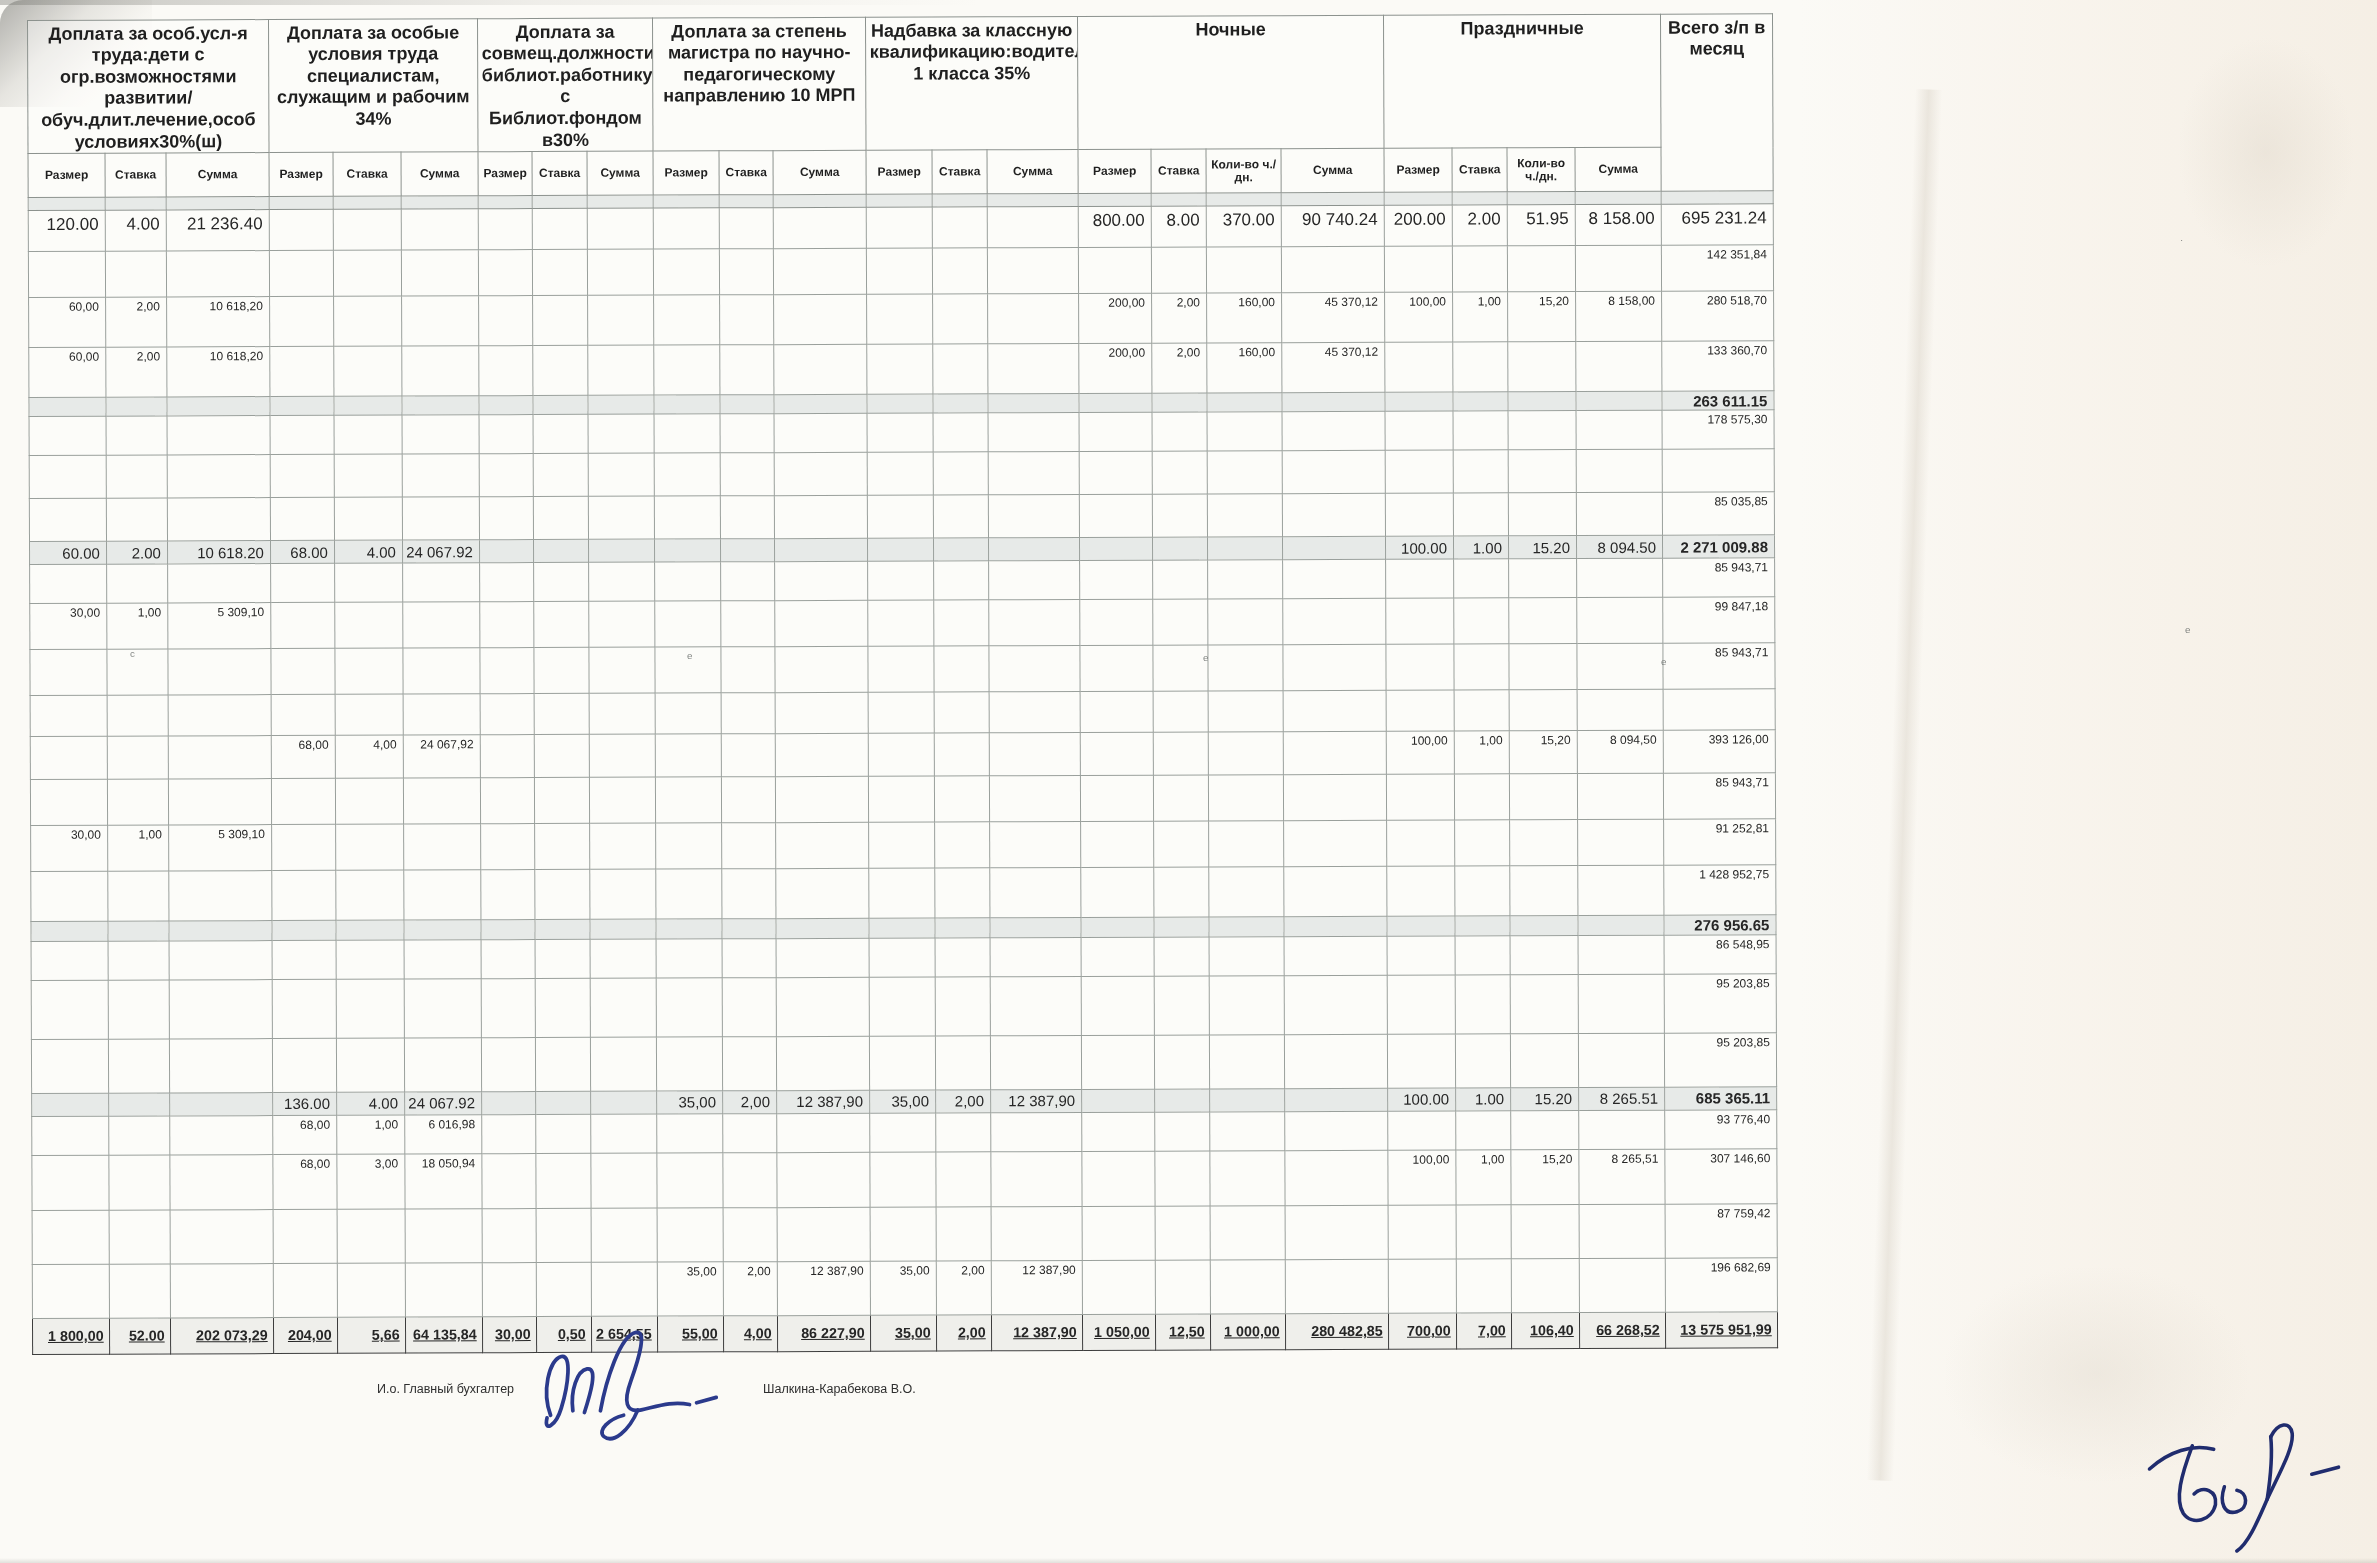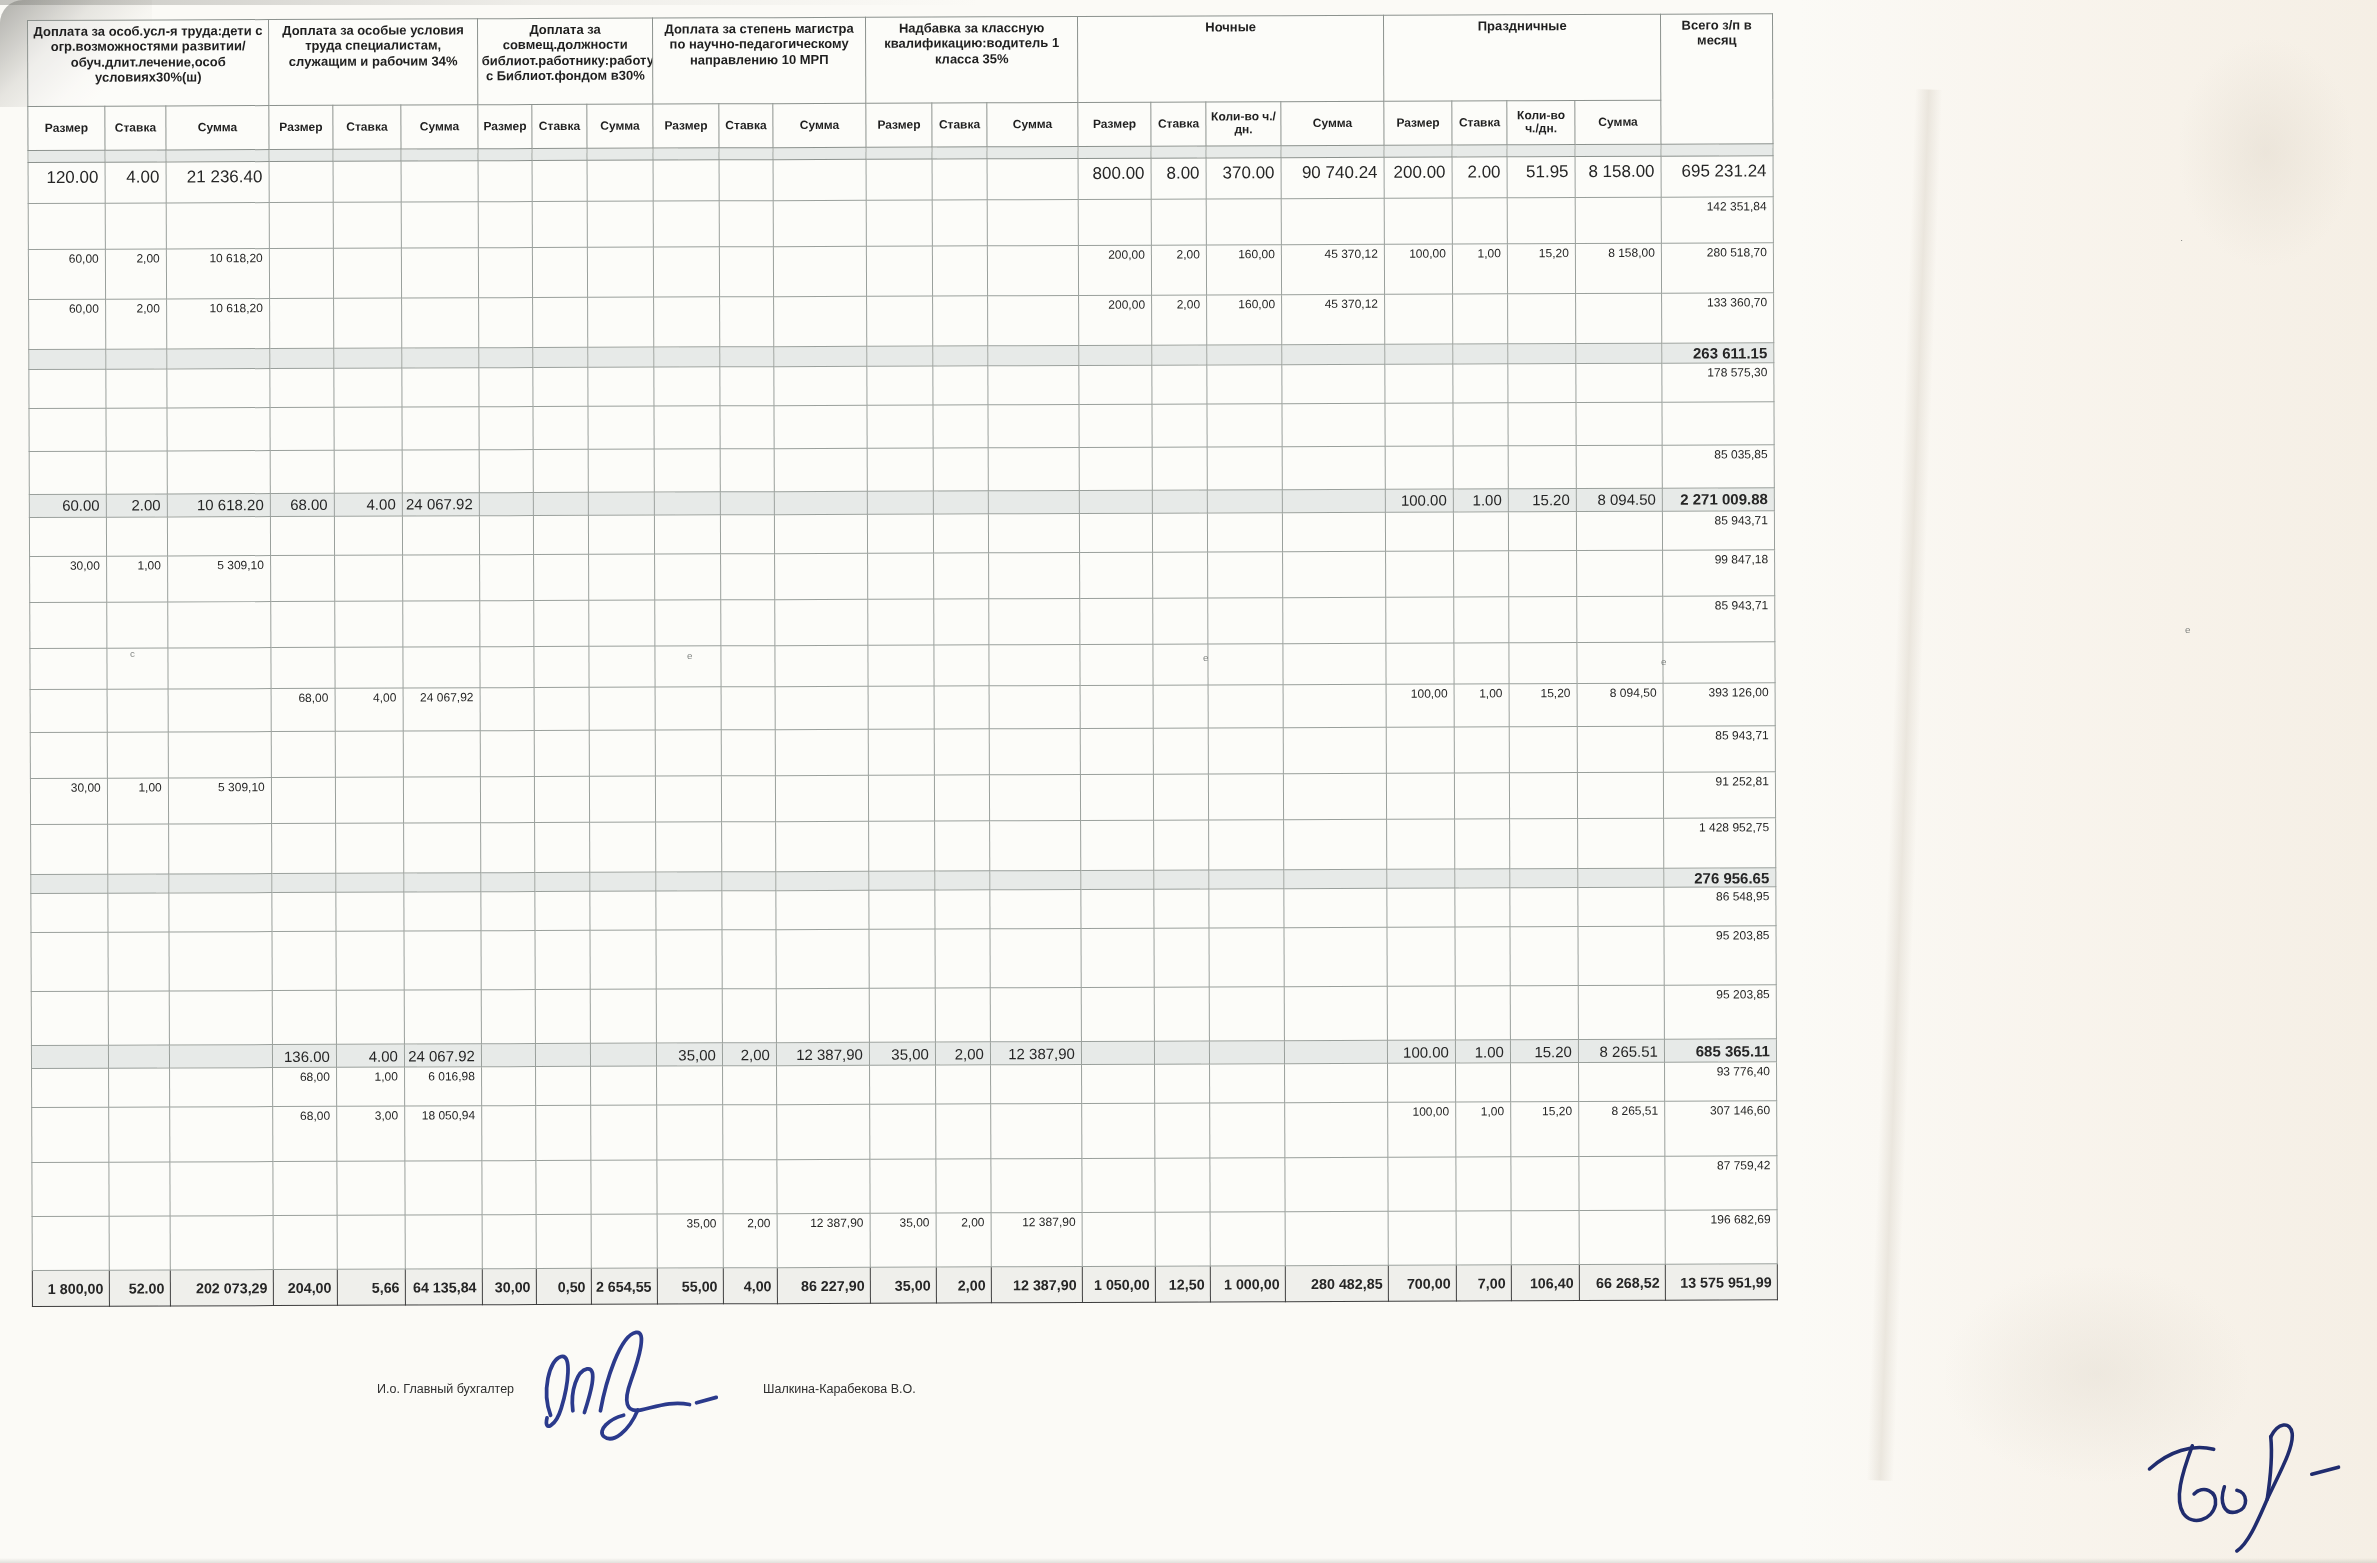--- a/index.html
+++ b/index.html
@@ -26,31 +26,31 @@
   .crease-c{left:1945px;top:1267px;width:303px;height:214px;
     background:radial-gradient(ellipse at center, rgba(223,216,204,0.4), transparent 72%);}
   .edge-bottom{left:0;top:1558px;width:2377px;height:6.2px;
     background:linear-gradient(to top, rgba(150,148,140,0.3), transparent);}
 
   
   .table-wrap{position:absolute;left:27px;top:19.6px;transform:rotate(-0.22deg);transform-origin:0 0;}
   table{border-collapse:collapse;table-layout:fixed;width:1744px;border:1.8px solid #4a4a4a;background:rgba(255,255,255,0.35);}
   td,th{border:0.9px solid #9aa09c;overflow:hidden;white-space:nowrap;}
   th{font-weight:bold;color:#1f1f1f;text-align:center;}
-  th.gh{font-size:13px;line-height:1.2;padding:2.7px 3.6px 0 3.6px;vertical-align:top;height:82px;white-space:normal;border-color:#8c928e;}
+  th.gh{font-size:18px;line-height:1.2;padding:2.7px 3.6px 0 3.6px;vertical-align:top;height:82px;white-space:normal;border-color:#8c928e;}
   th.ch{font-size:12px;height:43px;vertical-align:middle;white-space:normal;line-height:1.1;padding:0 1.8px;border-color:#8c928e;}
   tbody td{text-align:right;padding:1.8px 6.2px 0 1.8px;vertical-align:top;}
   tr.b td{font-size:17px;padding-top:4.5px;}
   tr.s td{font-size:12px;}
   tr.sh{background:#e7eae8;}
   tr.sh td{font-size:15px;vertical-align:middle;padding-top:0;line-height:1;}
   tr.sh td:last-child{font-weight:700;}
   tr.sp td{background:#e7eae8;padding:0;border-top:1.3px solid #717571;border-bottom:0.9px solid #8c928e;}
   tr.tot{height:36px;}
-  tr.tot td{font-size:14.3px;font-weight:bold;background:#efefeb;border:1.8px solid #3d3d3d;vertical-align:middle;padding:0 5.4px 0 1.8px;}
+  tr.tot td{font-size:14.3px;font-weight:bold;background:#efefeb;border:1.8px solid #3d3d3d;vertical-align:middle;padding:0 5.4px 0 1.8px;text-decoration:underline;}
 
   
   .acc-title{position:absolute;left:377px;top:1382px;font-size:12.5px;color:#2e2e2e;}
   .acc-name{position:absolute;left:763px;top:1382px;font-size:12.5px;color:#2e2e2e;}
   .sig1{position:absolute;left:531px;top:1326px;}
   .sig2{position:absolute;left:2137px;top:1410px;}
   .mark{position:absolute;font-size:9.8px;color:#6d716f;opacity:0.85;}
 </style>
 </head>
 <body>

